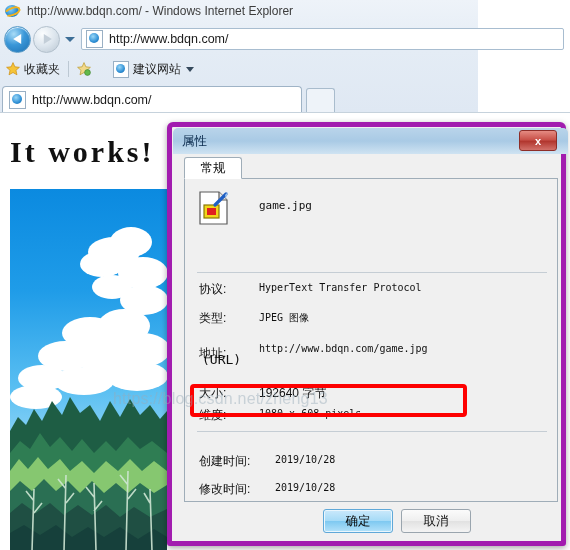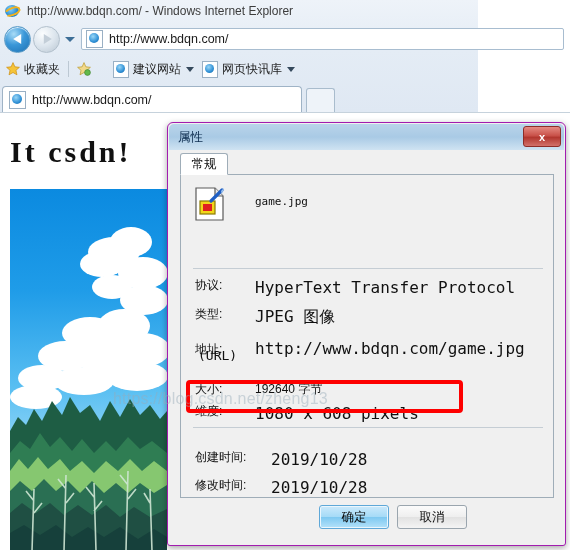--- a/index.html
+++ b/index.html
@@ -236,21 +236,21 @@
   .tree-layer {
     position: absolute; left: 0; bottom: 0;
     width: 100%;
   }
 
   
   .dialog {
     position: absolute; left: 167px; top: 122px;
     width: 399px; height: 424px;
     background: #f0f0f0;
-    border: 1px solid #a21caf;
+    border: 5px solid #a21caf;
     border-radius: 6px 6px 3px 3px;
     box-shadow: 0 2px 6px rgba(0,0,0,.35);
     box-sizing: border-box;
     text-align: right;
   }
   .dlg-title {
     position: absolute; left: 1px; top: 1px;
     width: 395px; height: 26px;
     background: linear-gradient(to bottom, #b9d4ea 0%, #a9cae5 50%, #cfe3f2 100%);
     border-radius: 5px 5px 0 0;
@@ -268,21 +268,21 @@
     background: linear-gradient(to bottom, #e58b82 0%, #c9524a 45%, #b2372f 55%, #d2716a 100%);
     border: 1px solid #8d2d28;
     border-radius: 3px;
     display: flex; align-items: center; justify-content: center;
     color: #ffffff; font-size: 11px; font-weight: 700;
     font-family: "Liberation Sans", sans-serif;
   }
 
   .tabhead {
     position: absolute; left: 12px; top: 30px;
-    width: 48px; height: 22px;
+    width: 58px; height: 22px;
     background: #ffffff;
     border: 1px solid #9fadb8;
     border-bottom: 1px solid #ffffff;
     border-radius: 3px 3px 0 0;
     display: flex; align-items: center; justify-content: center;
     font-size: 12.5px; color: #101010;
     box-sizing: border-box;
     z-index: 3;
   }
   .tabpanel {
@@ -324,21 +324,21 @@
     white-space: nowrap;
   }
   .fsublabel {
     position: absolute; left: 17px;
     font-size: 13px; color: #101010;
     font-family: "DejaVu Sans Mono", "Liberation Mono", monospace;
     white-space: nowrap;
   }
   .fvalue {
     position: absolute; left: 74px;
-    font-size: 16px; color: #101010;
+    font-size: 10px; color: #101010;
     font-family: "DejaVu Sans Mono", "Liberation Mono", monospace;
     white-space: nowrap;
   }
   .fvalue-cjk {
     font-family: "Liberation Sans", sans-serif;
     font-size: 12px;
   }
 
   .redbox {
     position: absolute; left: 5px; top: 205px;
@@ -433,38 +433,33 @@
         <circle cx="18" cy="18" r="5" fill="#63b94a" stroke="#3c7f2c" stroke-width="1"></circle>
       </svg>
       <div class="vdiv" style="visibility:hidden;width:2px"></div>
 
       <div class="fav-item">
         <div class="mini-ie"></div>
         <div class="txt">建议网站</div>
         <div class="dcaret"></div>
       </div>
 
-      <div class="fav-item">
-        <div class="mini-ie"></div>
-        <div class="txt">网页快讯库</div>
-        <div class="dcaret"></div>
-      </div>
     </div>
 
     <div class="tab-strip">
       <div class="tab">
         <div class="tab-ie"></div>
         <div class="tab-title">http://www.bdqn.com/</div>
       </div>
       <div class="newtab"></div>
     </div>
   </div>
 
   <div class="page">
-    <div class="it-works">It csdn!</div>
+    <div class="it-works">It works!</div>
 
     <div class="photo">
 
       <div class="cloud" style="left:78px; top:48px;  width:52px; height:30px;"></div>
       <div class="cloud" style="left:100px;top:38px;  width:42px; height:30px;"></div>
       <div class="cloud" style="left:70px; top:62px;  width:44px; height:26px;"></div>
       <div class="cloud" style="left:108px;top:68px;  width:50px; height:32px;"></div>
       <div class="cloud" style="left:82px; top:86px;  width:40px; height:24px;"></div>
       <div class="cloud" style="left:110px;top:96px;  width:48px; height:30px;"></div>
       <div class="cloud" style="left:52px; top:128px; width:56px; height:32px;"></div>

